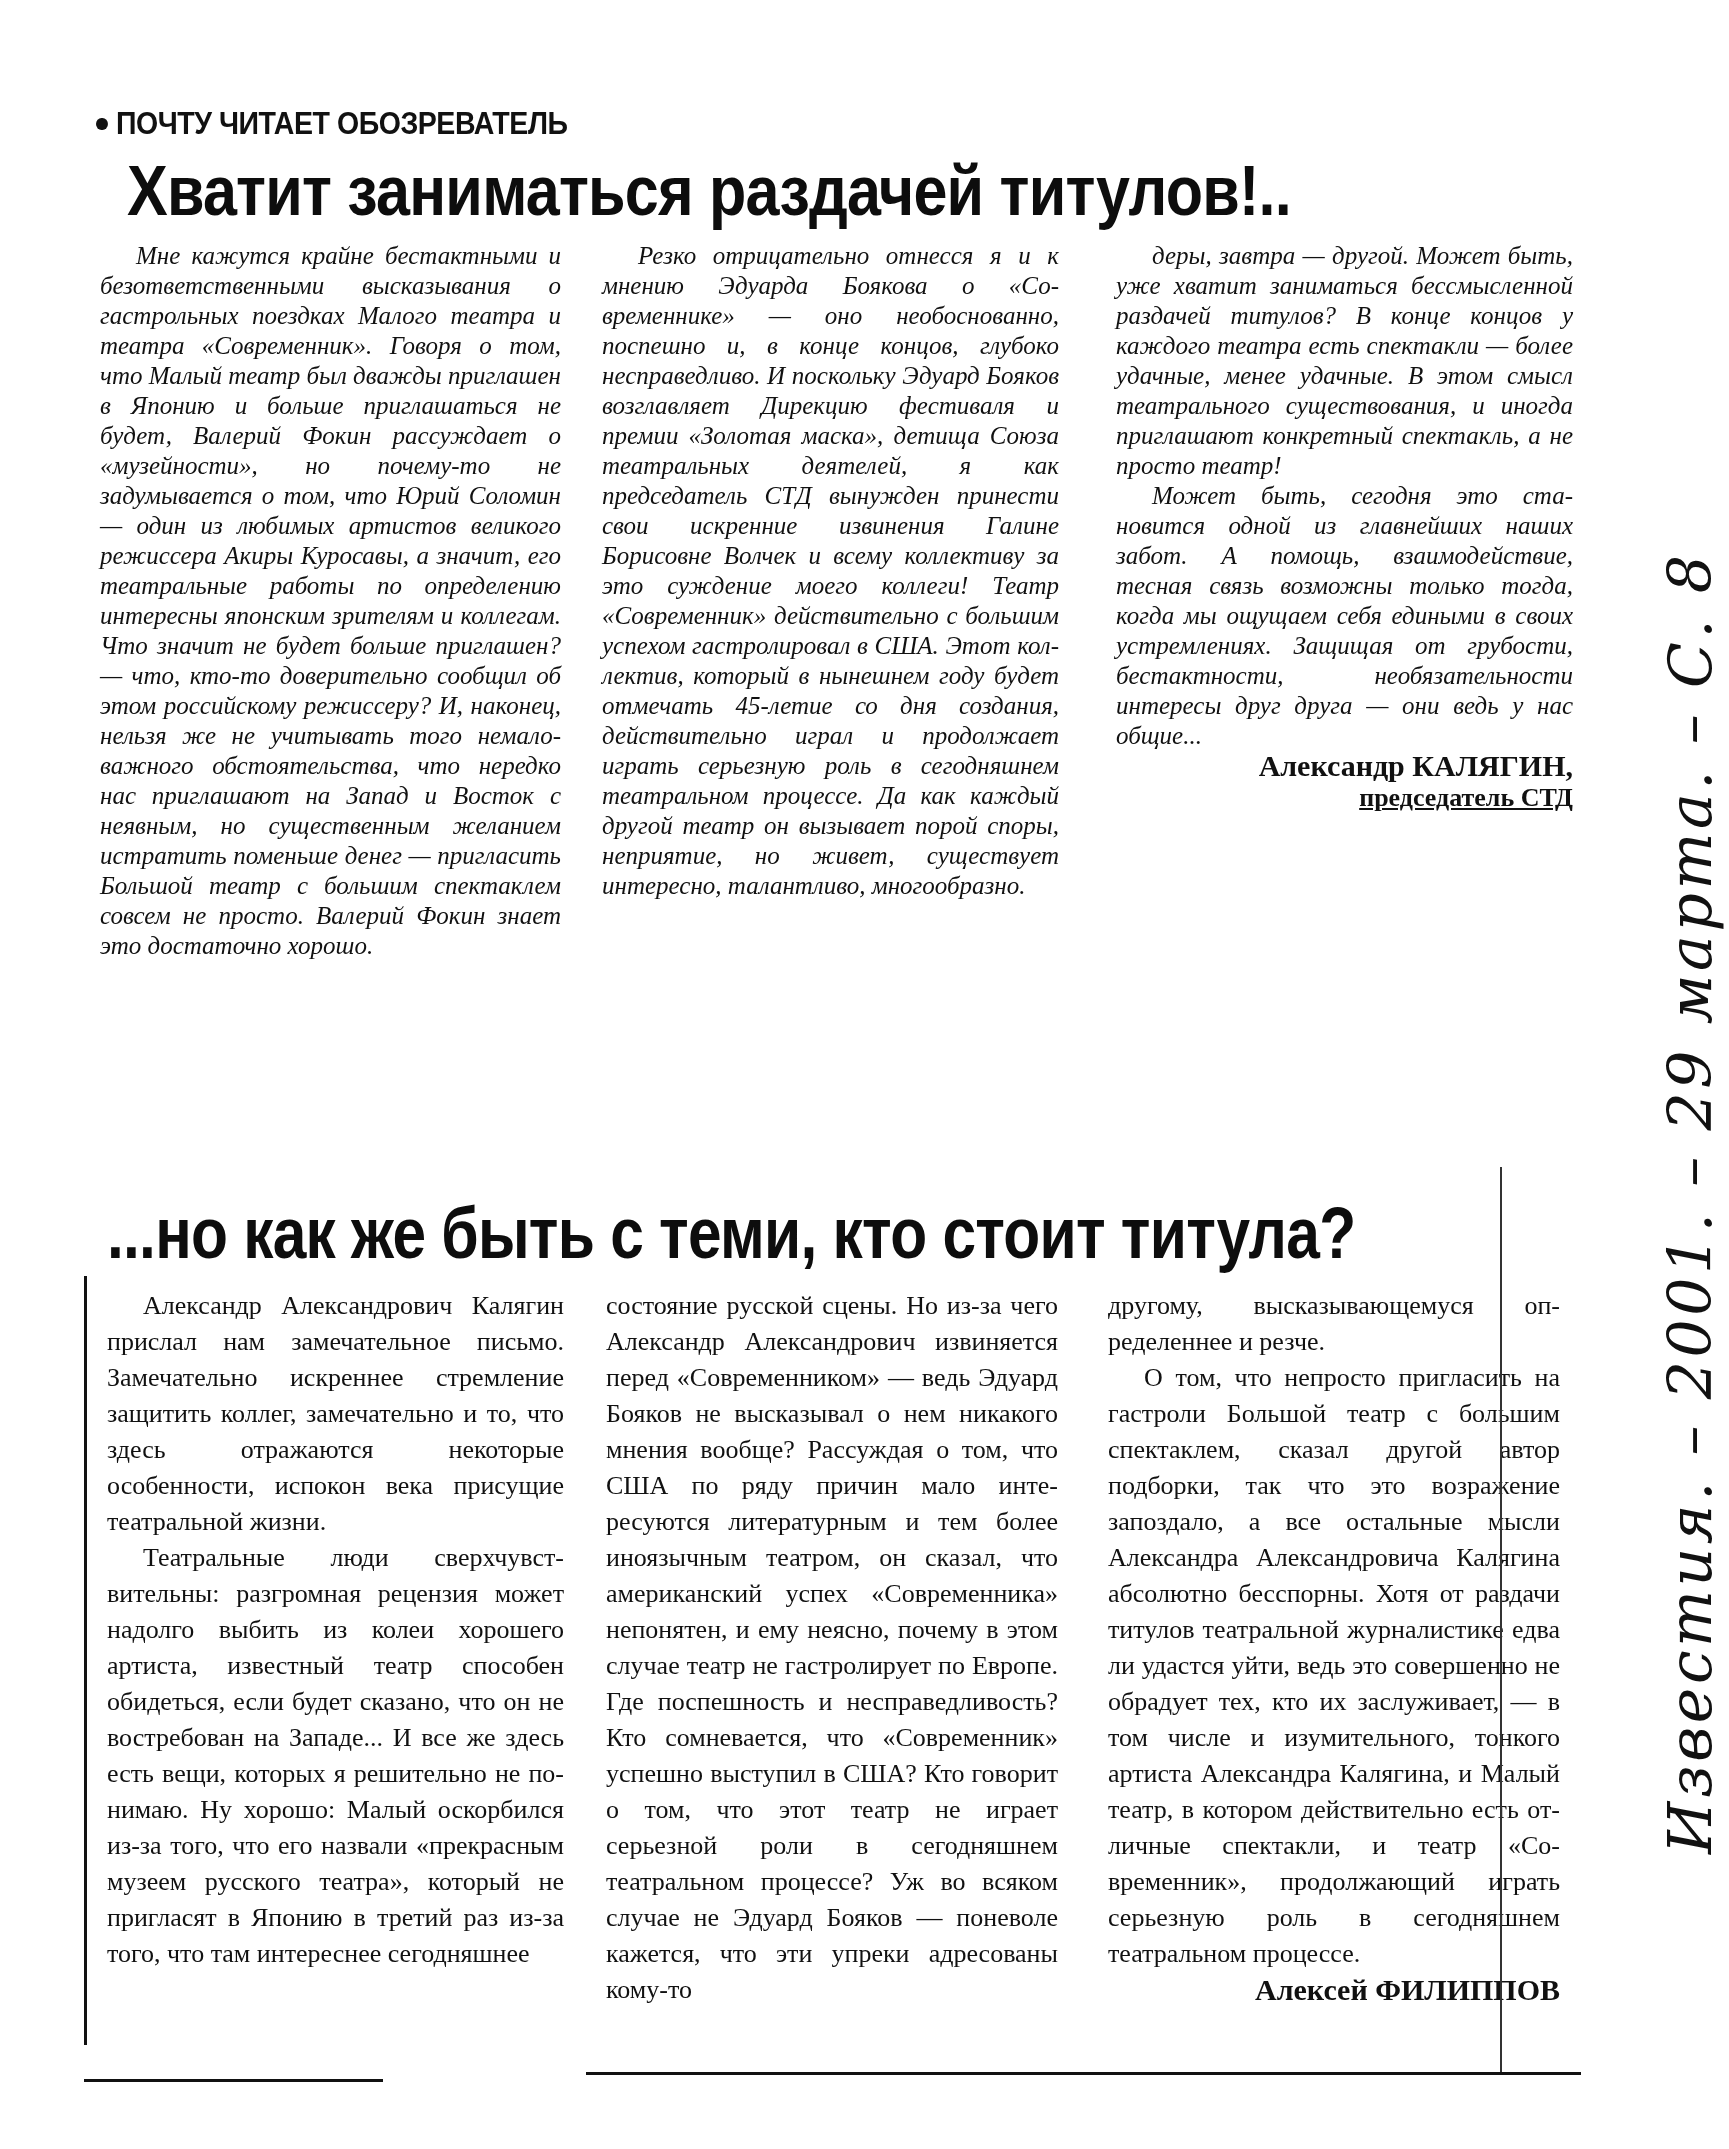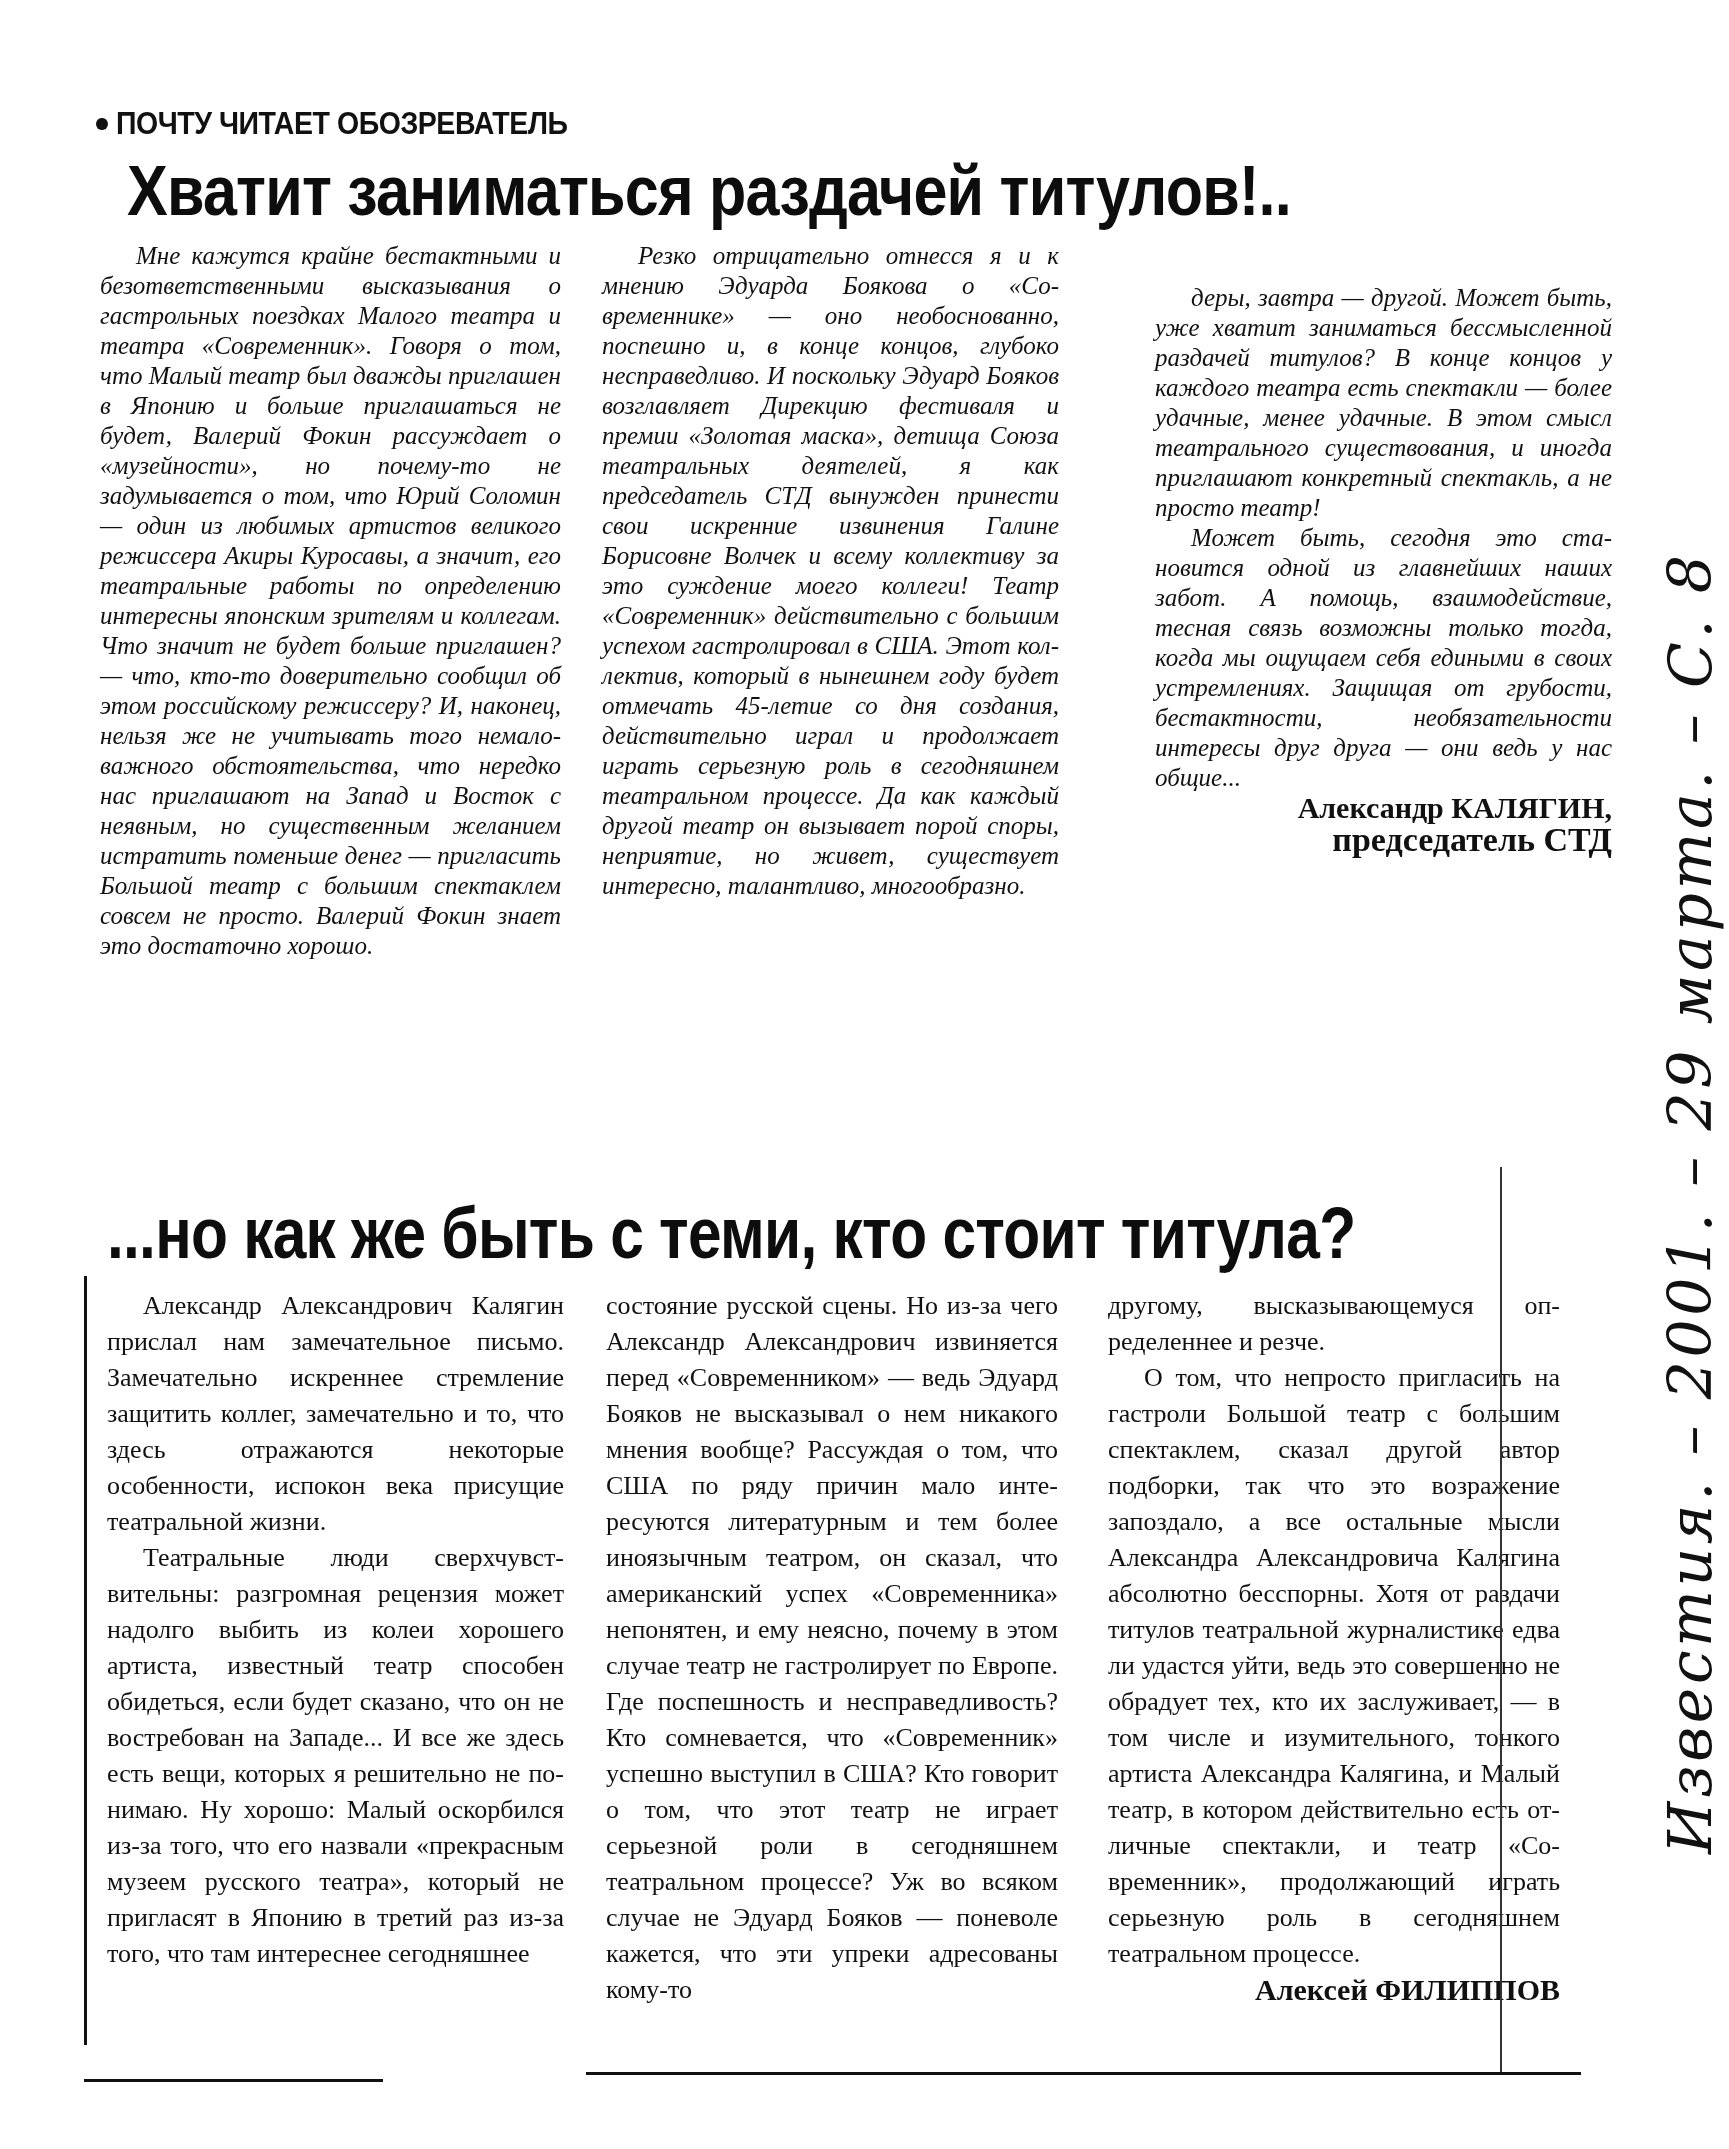--- a/index.html
+++ b/index.html
@@ -27,31 +27,31 @@
   .col.italic {
     font-family: "Liberation Serif", serif; font-style: italic;
     font-size: 25px; line-height: 30px; top: 241px;
   }
   .col.roman {
     font-family: "Liberation Serif", serif;
     font-size: 26px; line-height: 36px; top: 1288px;
   }
   #c1 { left: 100px; width: 461px; font-style: italic; }
   #c2 { left: 602px; width: 457px; }
-  #c3 { left: 1155px; width: 457px; margin-top: 42px; }
+  #c3 { left: 1116px; width: 457px; }
   #c4 { left: 107px; width: 457px; }
   #c5 { left: 606px; width: 452px; }
   #c6 { left: 1108px; width: 452px; }
 
   .sig {
     font-family: "Liberation Serif", serif; font-weight: bold; font-style: normal;
     text-align: right; text-indent: 0 !important;
   }
   .sig .name { font-size: 30px; }
-  .sig .role { font-size: 34px; }
+  .sig .role { font-size: 26px; text-decoration: underline; }
 
   .rule { position: absolute; background: #111; }
   #rule-left { left: 84px; top: 1276px; width: 2.7px; height: 769px; }
   #rule-bottom-left { left: 84px; top: 2079px; width: 299px; height: 2.7px; }
   #rule-bottom-right { left: 586px; top: 2072px; width: 995px; height: 2.7px; }
   #rule-vert-right { left: 1500px; top: 1167px; width: 1.8px; height: 905px; background: #333; }
 
   .handwriting {
     position: absolute; left: 1655px; top: 1854px;
     transform: rotate(-90deg); transform-origin: left top;

